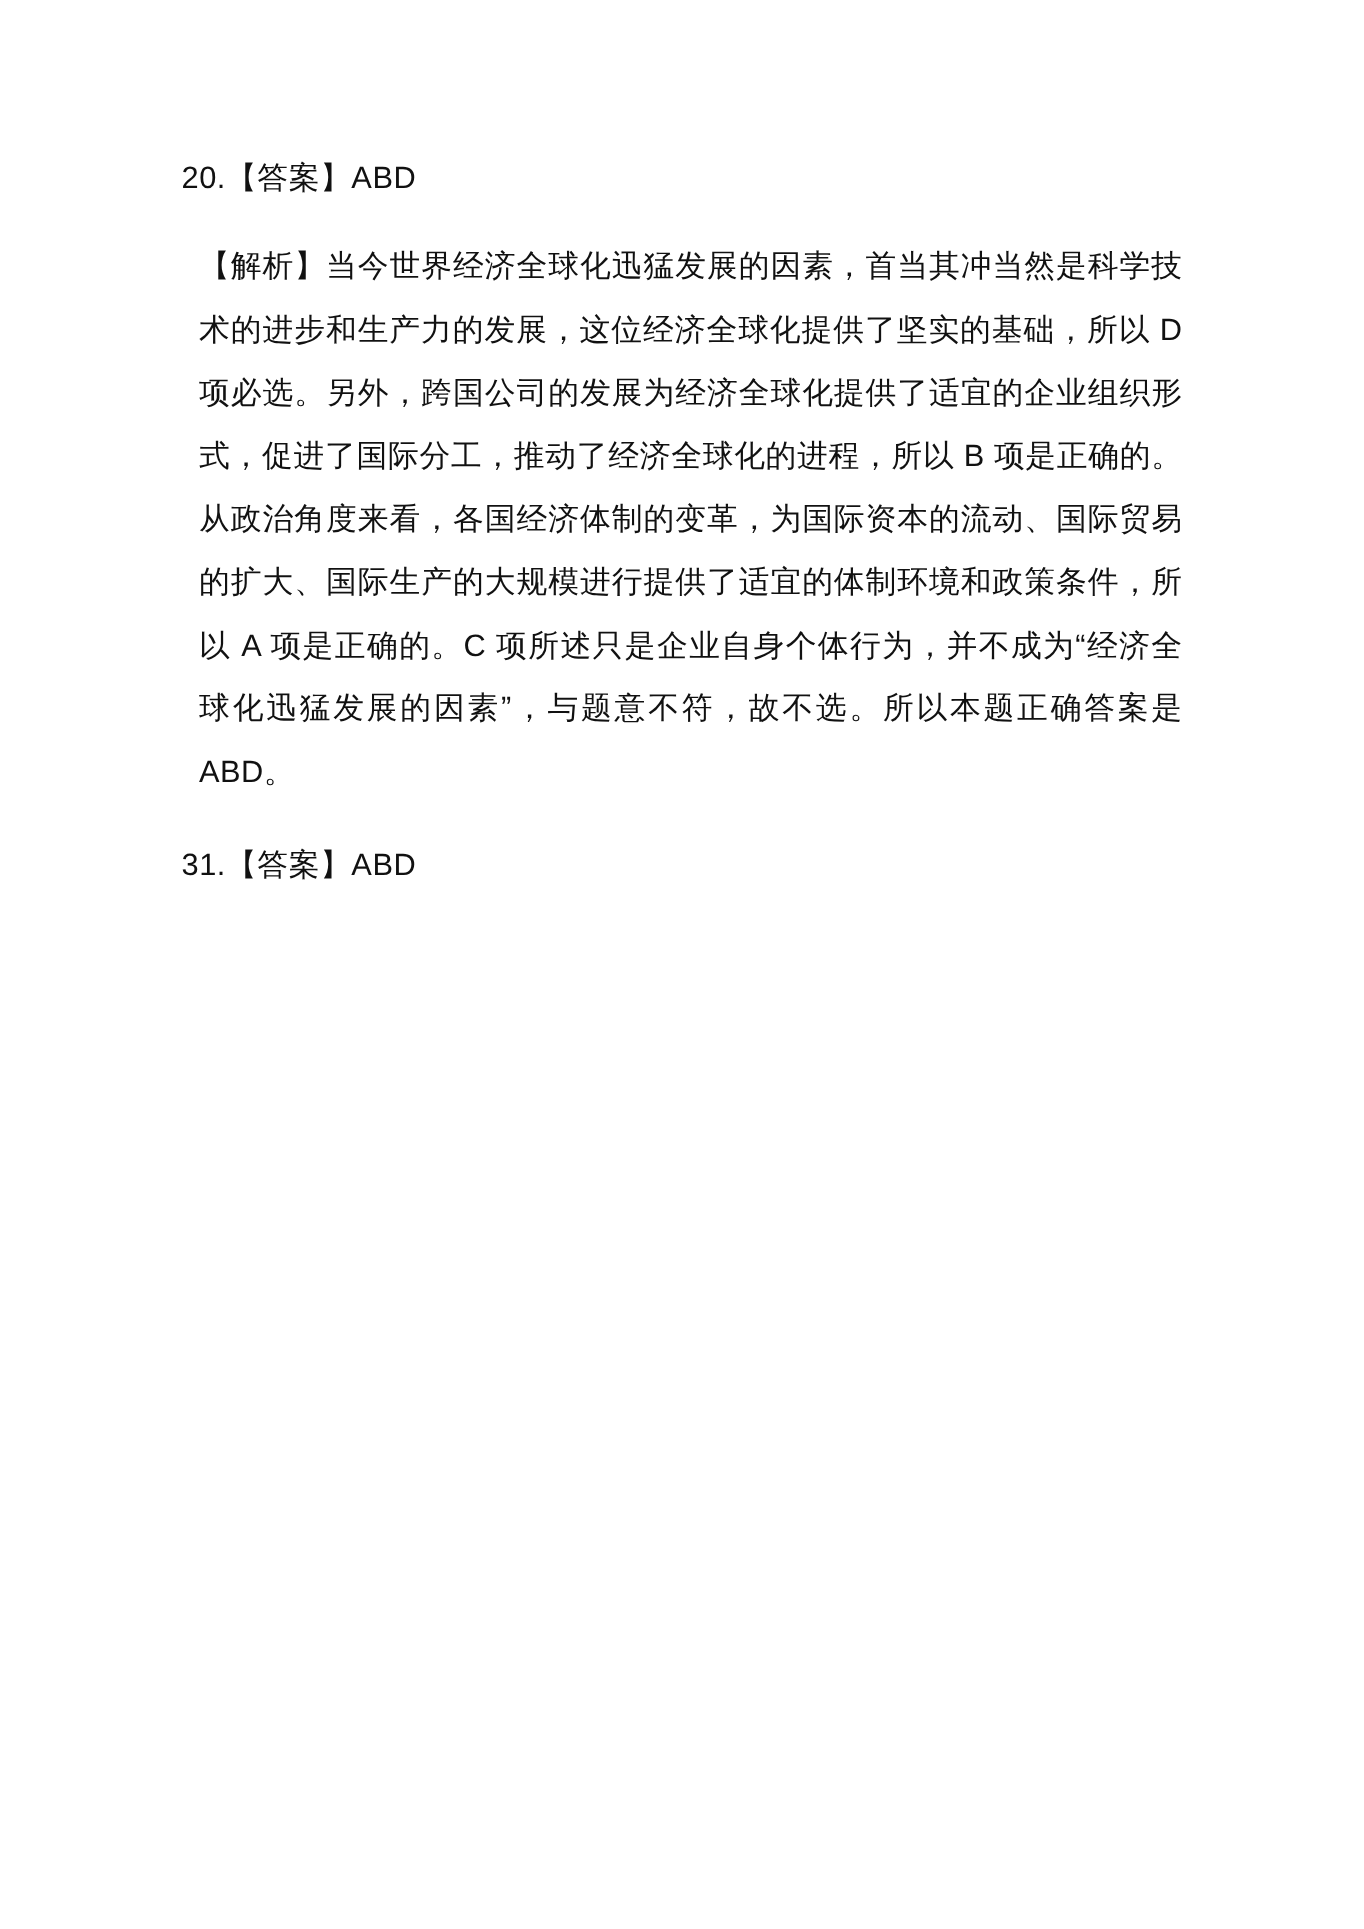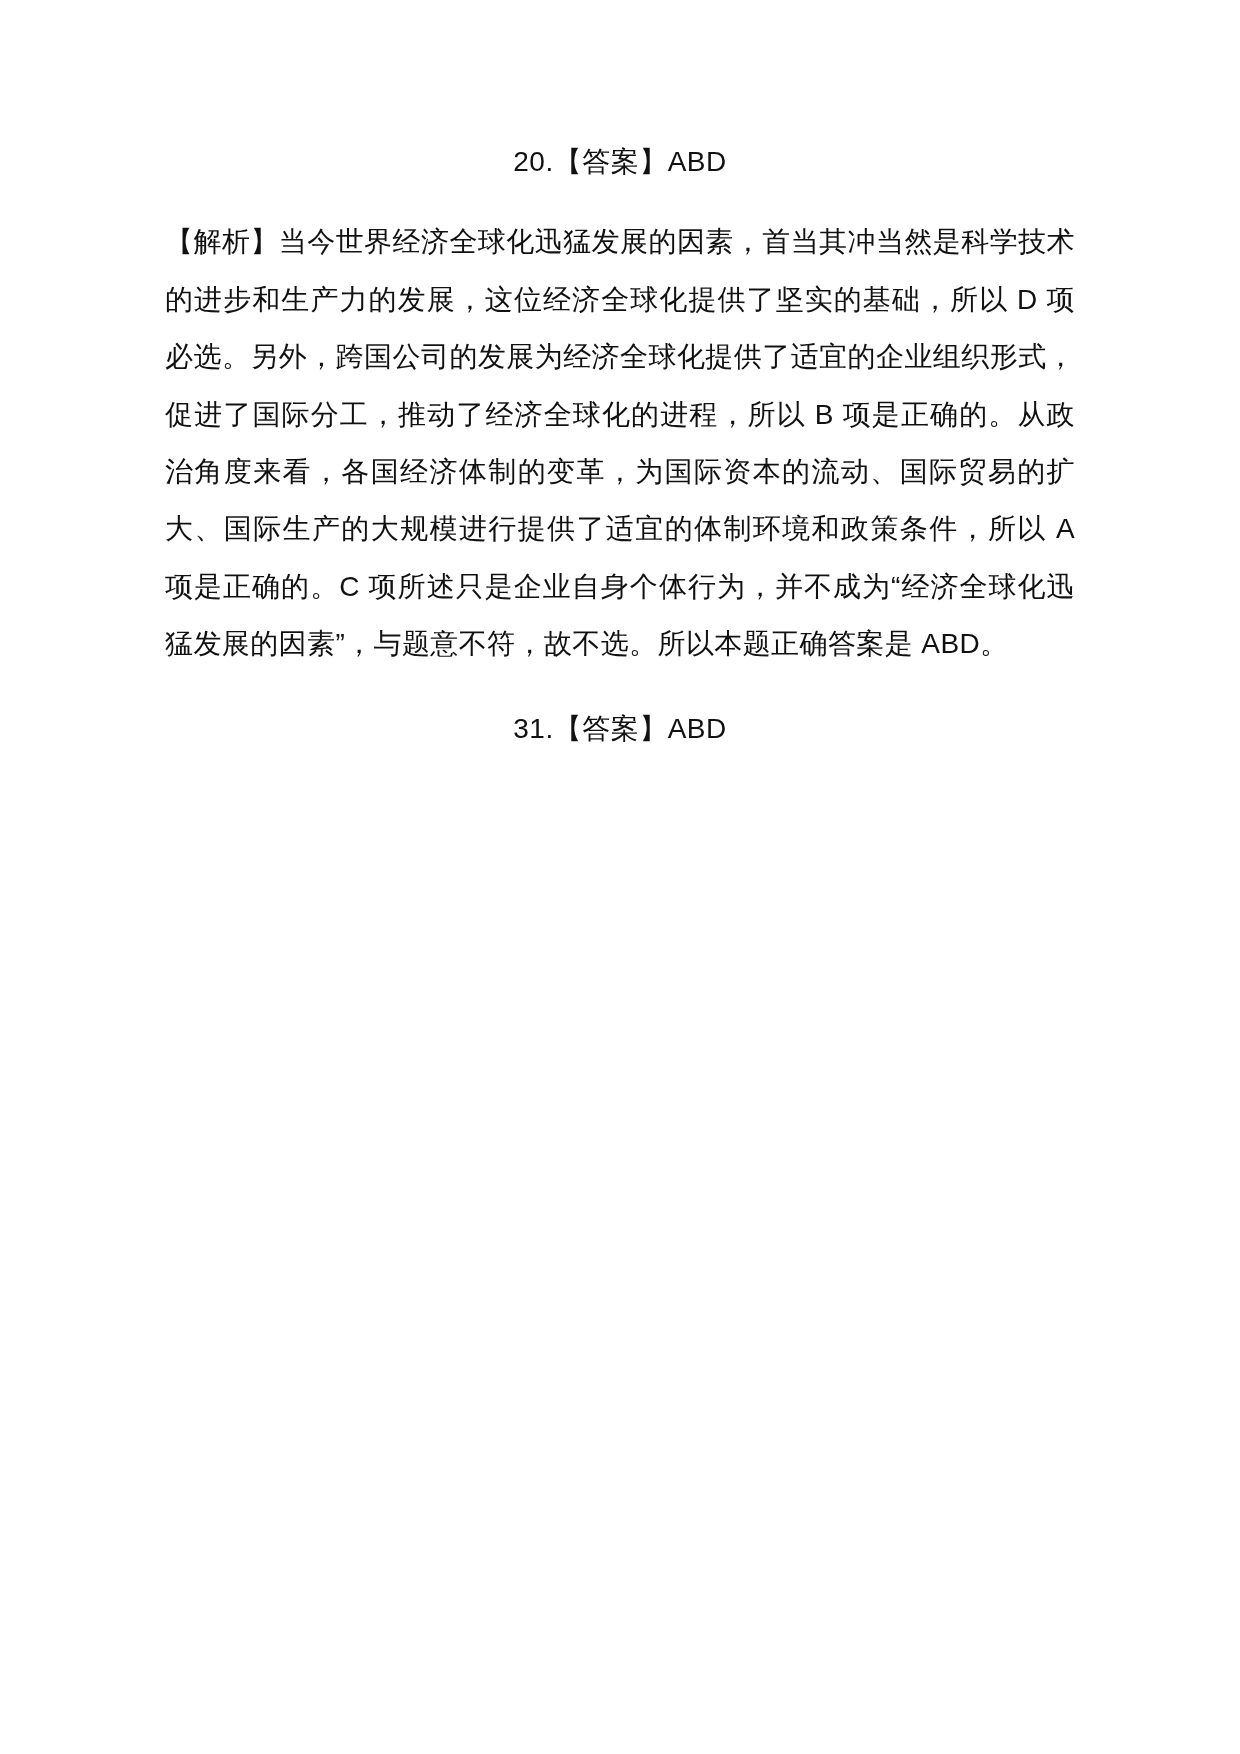--- a/index.html
+++ b/index.html
@@ -23,30 +23,29 @@
   }
   .block {
     margin: 0 0 26px 0;
   }
   .answer-line {
     font-size: 28px;
     line-height: 1.55;
     letter-spacing: 0.5px;
     color: #111111;
     margin: 0 0 30px 0;
-    text-align: center;
   }
   .explain {
     font-size: 28px;
     line-height: 2.05;
     letter-spacing: 0.4px;
     text-align: justify;
     text-justify: inter-ideograph;
     color: #111111;
-    margin: 0 0 34px 0;
+    margin: 0 0 34px 16px;
   }
   .spacer-bottom {
     height: 1px;
   }
 </style>
 </head>
 <body>
 
 <div class="page">
 

